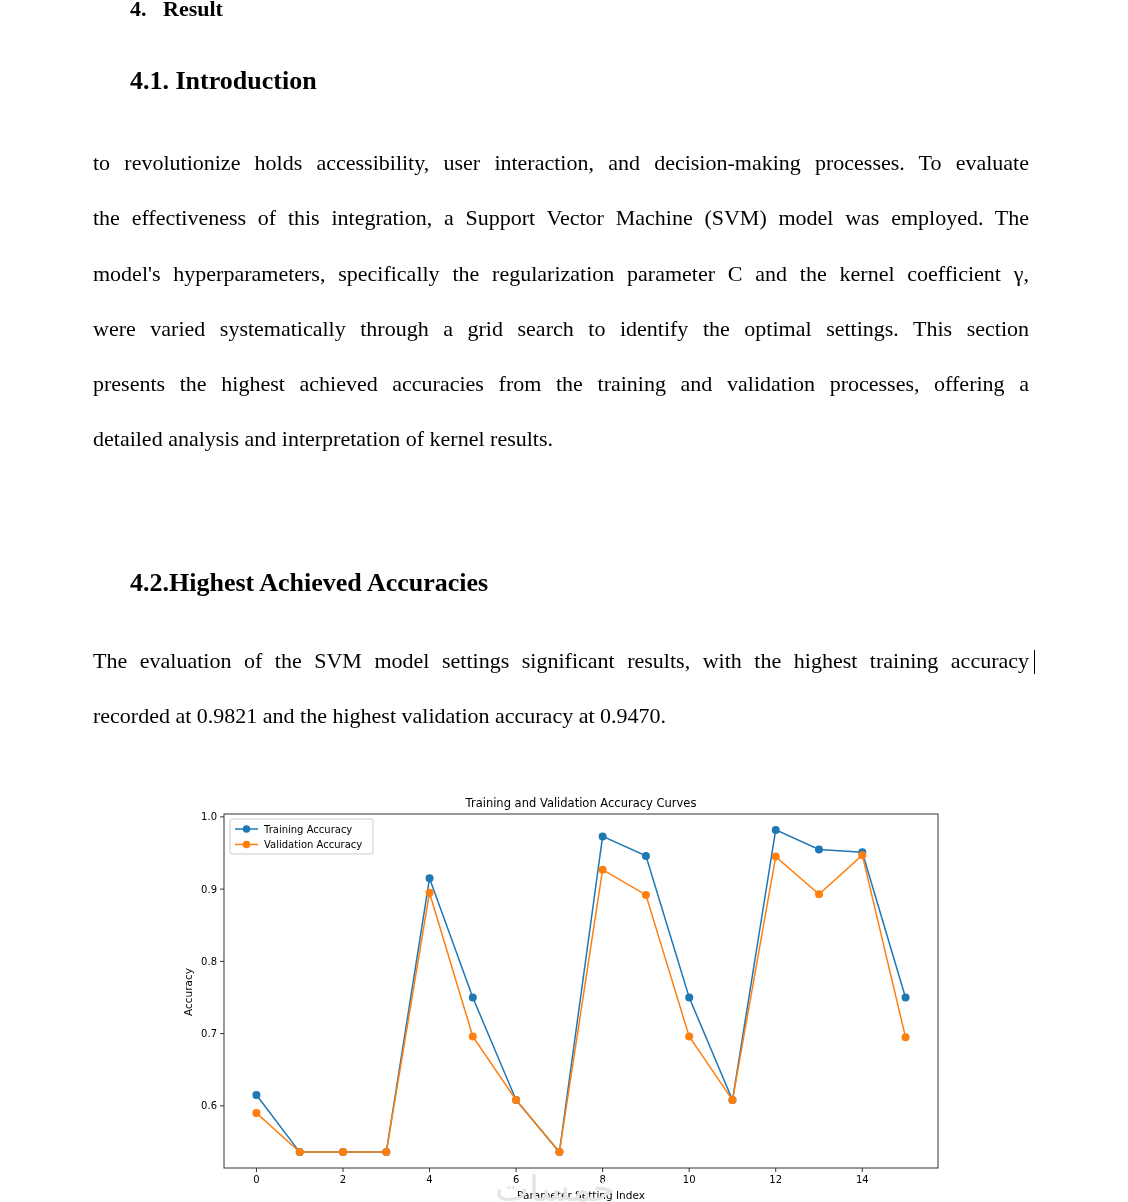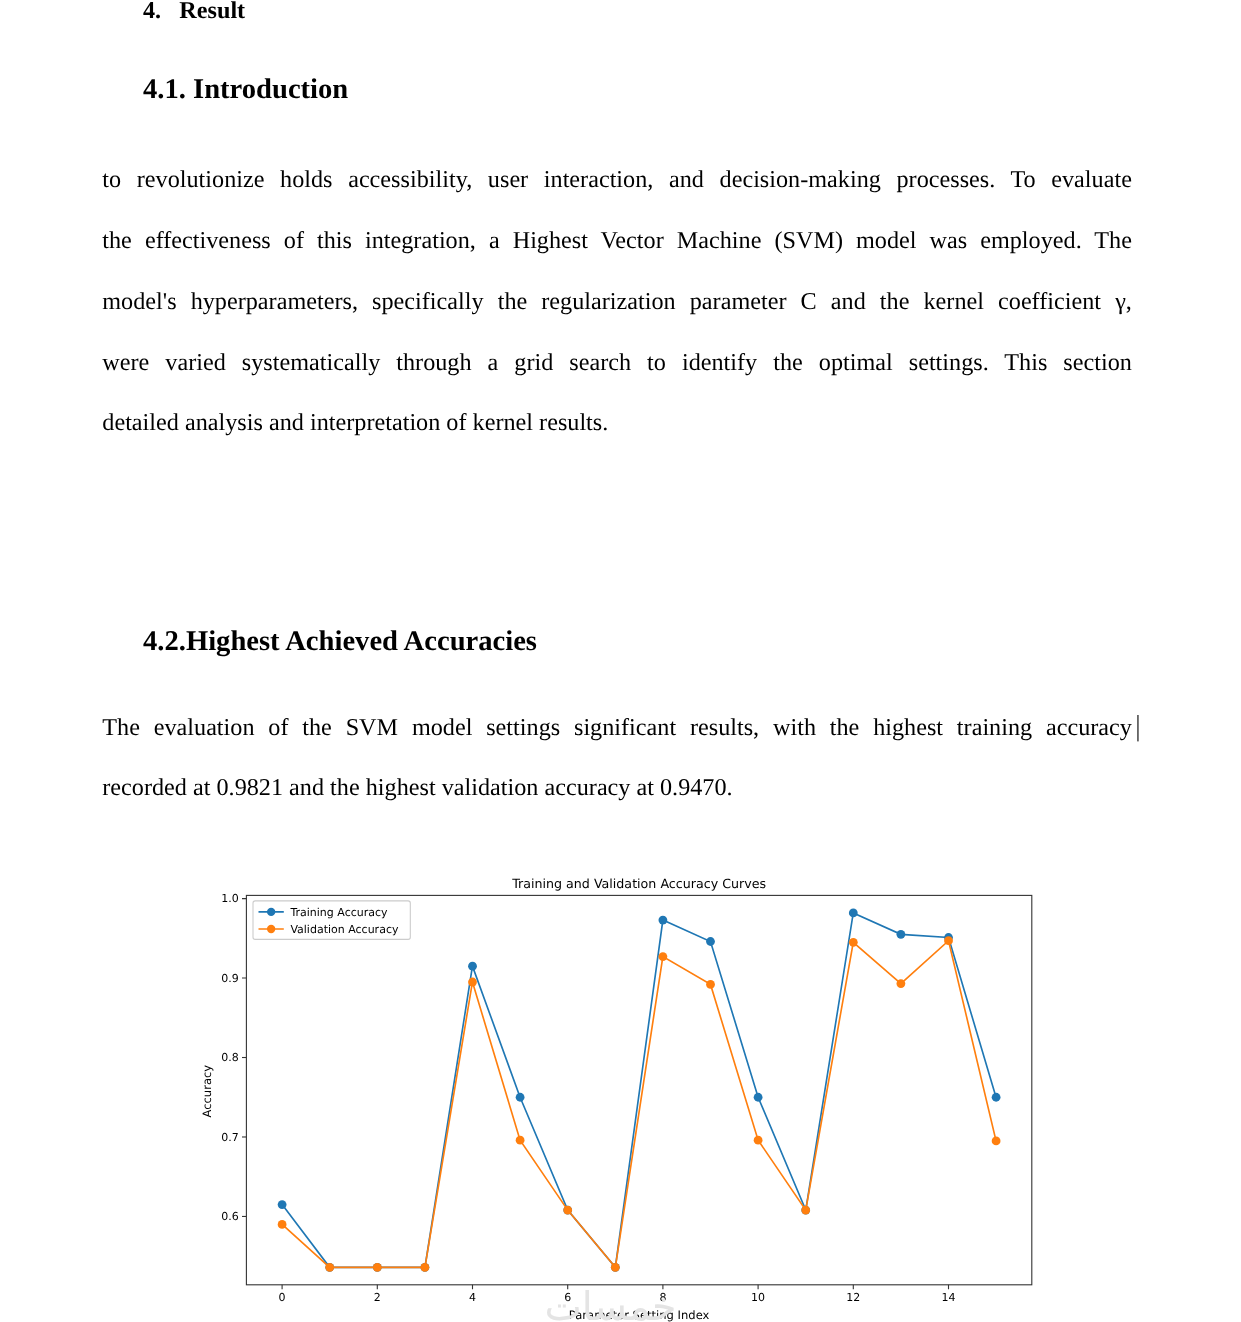--- a/index.html
+++ b/index.html
@@ -15,23 +15,24 @@
   .watermark { position:absolute; left:495px; top:1168px; font-family:"DejaVu Sans", sans-serif; font-size:36px; color:#e4e4e4; letter-spacing:2px; }
 </style>
 </head>
 <body>
 
 <div class="h1">4.   Result</div>
 <div class="h2" style="top:66px">4.1. Introduction</div>
 
 <div class="para" style="top:135px">
   <span class="ln">to revolutionize holds accessibility, user interaction, and decision-making processes. To evaluate</span>
-  <span class="ln">the effectiveness of this integration, a Highest Vector Machine (SVM) model was employed. The</span>
+  <span class="ln">the effectiveness of this integration, a Support Vector Machine (SVM) model was employed. The</span>
   <span class="ln">model's hyperparameters, specifically the regularization parameter C and the kernel coefficient γ,</span>
   <span class="ln">were varied systematically through a grid search to identify the optimal settings. This section</span>
+  <span class="ln">presents the highest achieved accuracies from the training and validation processes, offering a</span>
   <span class="ln last">detailed analysis and interpretation of kernel results.</span>
 </div>
 
 <div class="h2" style="top:568px">4.2.Highest Achieved Accuracies</div>
 
 <div class="para" style="top:633px">
   <span class="ln">The evaluation of the SVM model settings significant results, with the highest training accuracy</span>
   <span class="ln last">recorded at 0.9821 and the highest validation accuracy at 0.9470.</span>
 </div>
 <div class="cursor"></div>

